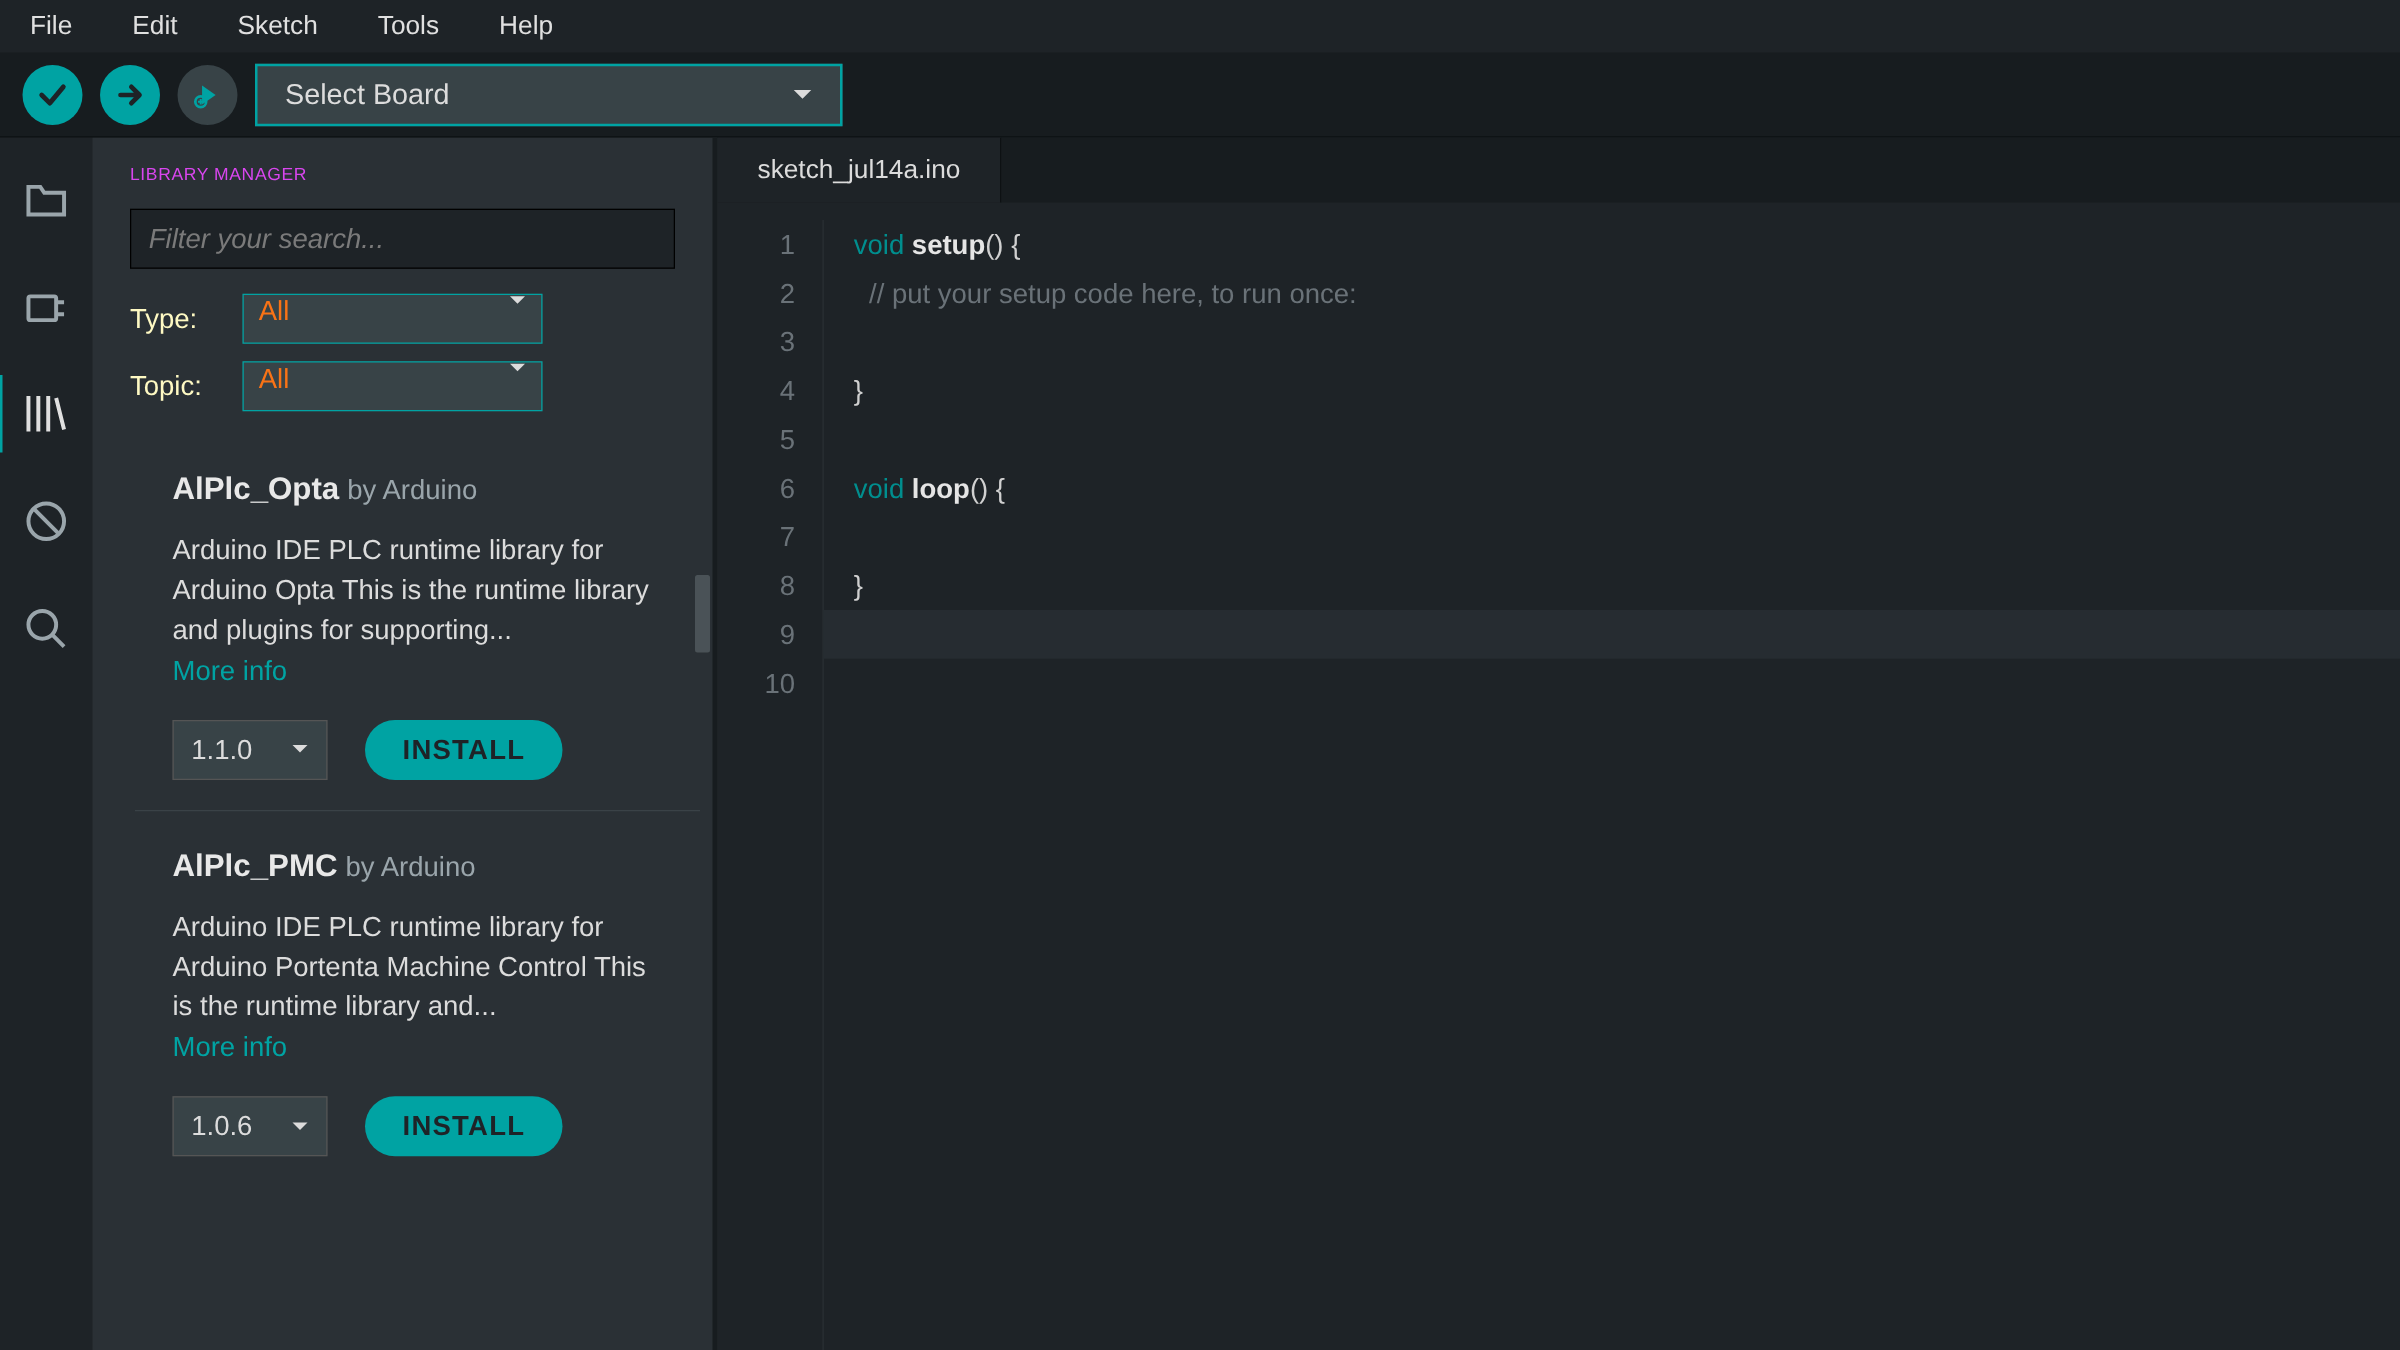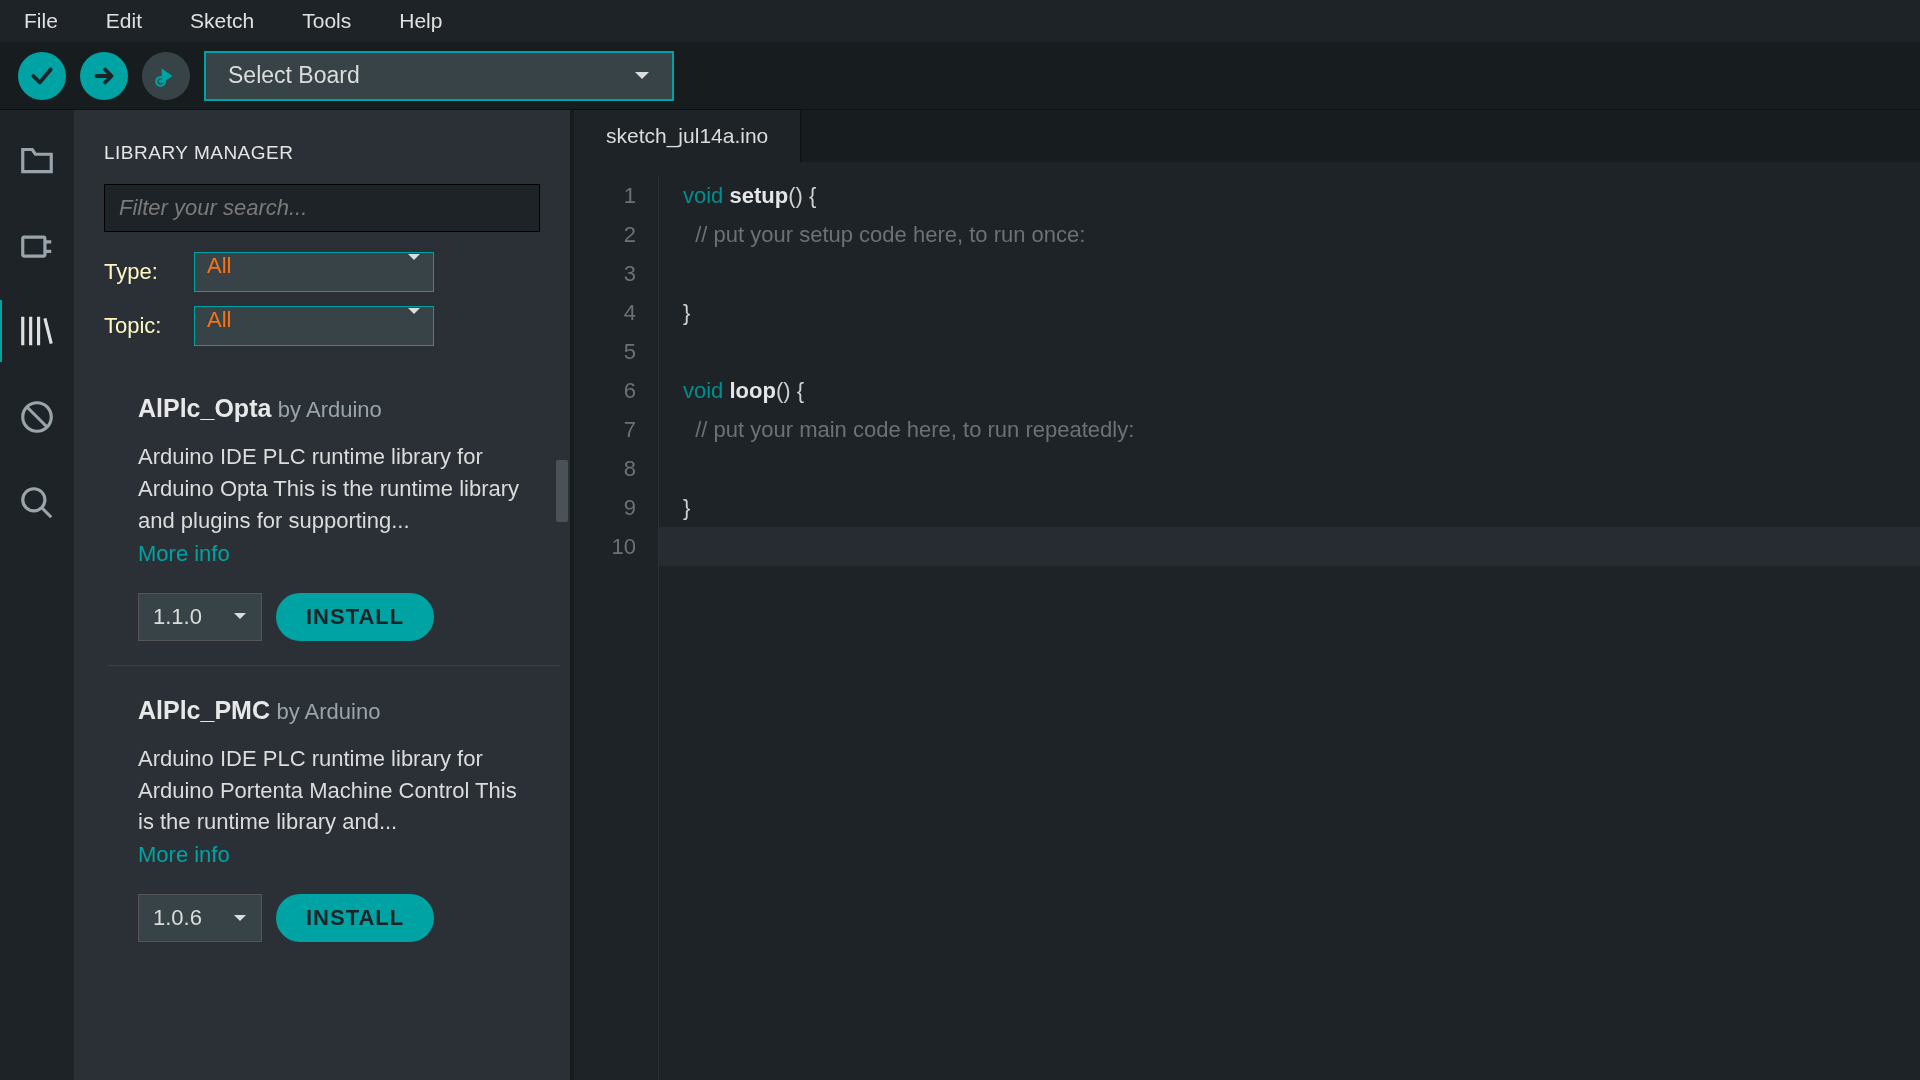--- a/index.html
+++ b/index.html
@@ -22,36 +22,36 @@
 
 
 .activitybar { width: 74px; background: #1e2327; display: flex; flex-direction: column; align-items: center; padding-top: 28px; gap: 44px; }
 .activity-icon { width: 42px; height: 42px; cursor: pointer; display: flex; align-items: center; justify-content: center; position: relative; }
 .activity-icon.active::before { content: ''; position: absolute; left: -16px; top: -10px; bottom: -10px; width: 2px; background: #00a3a3; }
 .activity-icon svg { stroke: #9aa5ab; fill: none; stroke-width: 2; }
 .activity-icon.active svg { stroke: #e0e0e0; }
 
 
 .sidepanel { width: 500px; background: #2a3035; display: flex; flex-direction: column; border-right: 4px solid #171c1f; position: relative; }
-.panel-title { font-size: 19px; font-weight: 400; letter-spacing: 0.5px; padding: 32px 30px 14px; color: #e5e5e5; }
+.panel-title { font-size: 14px; font-weight: 400; letter-spacing: 0.5px; padding: 21px 30px 14px; color: #d946ef; }
 .panel-search { margin: 6px 30px 16px; }
 .panel-search input { width: 100%; height: 48px; background: #1e2327; border: 1px solid #000; padding: 0 14px; font-size: 22px; color: #dcdcdc; outline: none; font-style: italic; }
 .panel-search input::placeholder { color: #7a7a7a; }
 .filter-row { display: flex; align-items: center; padding: 4px 30px; gap: 26px; margin-bottom: 6px; }
 .filter-label { font-size: 22px; color: #fef9c3; width: 64px; }
 .filter-select { flex: 0 0 240px; height: 40px; background: #384347; border: 1px solid #00a3a3; display: flex; justify-content: space-between; padding: 0 12px; font-size: 22px; color: #f97316; cursor: pointer; }
 .filter-select svg { fill: #dcdcdc; }
 
 .lib-list { flex: 1; overflow-y: auto; padding-right: 10px; padding-left: 34px; }
 .lib-item { padding: 30px 30px 24px; border-bottom: 1px solid #3a4247; }
 .lib-name { font-size: 25px; font-weight: 700; color: #e8e8e8; display: inline; }
 .lib-by { font-size: 22px; color: #9aa5ab; font-weight: 400; margin-left: 2px; }
 .lib-desc { font-size: 22px; line-height: 1.45; color: #dcdcdc; margin-top: 18px; }
 .lib-more { font-size: 22px; color: #00a3a3; cursor: pointer; display: inline-block; margin-top: 4px; }
-.lib-actions { display: flex; align-items: center; gap: 14px; margin-top: 26px; }
+.lib-actions { display: flex; align-items: center; gap: 30px; margin-top: 26px; }
 .ver-select { width: 124px; height: 48px; background: #384347; border: 1px solid #555; display: flex; align-items: center; justify-content: space-between; padding: 0 14px; font-size: 22px; color: #dcdcdc; cursor: pointer; }
 .install-btn { height: 48px; padding: 0 30px; background: #00a3a3; border: none; border-radius: 24px; font-size: 22px; font-weight: 600; letter-spacing: 1px; color: #1e2327; cursor: pointer; }
 
 
 .scroll-thumb { position: absolute; top: 350px; right: 2px; width: 12px; height: 62px; background: #4a5257; border-radius: 2px; }
 
 
 .editor { flex: 1; display: flex; flex-direction: column; background: #1e2327; }
 .tabs { height: 52px; display: flex; background: #171c1f; }
 .tab { padding: 0 32px; display: flex; align-items: center; font-size: 21px; color: #dcdcdc; background: #1e2327; border-right: 1px solid #0d1113; cursor: pointer; text-align: right; }
@@ -213,20 +213,19 @@
           <div>9</div>
           <div>10</div>
       </div>
       <div class="code">
         <div class="code-line"><span class="kw">void</span> <span class="fn">setup</span><span class="punc">() {</span></div>
         <div class="code-line"><span class="cmt">  // put your setup code here, to run once:</span></div>
         <div class="code-line"></div>
         <div class="code-line"><span class="punc">}</span></div>
         <div class="code-line"></div>
         <div class="code-line"><span class="kw">void</span> <span class="fn">loop</span><span class="punc">() {</span></div>
-        <div class="code-line"><span class="cmt">  // put your main code here, to run repeatedly:</span></div>
         <div class="code-line"></div>
         <div class="code-line"><span class="punc">}</span></div>
         <div class="code-line current"></div>
       </div>
     </div>
   </div>
 </div>
 
 </body></html>

